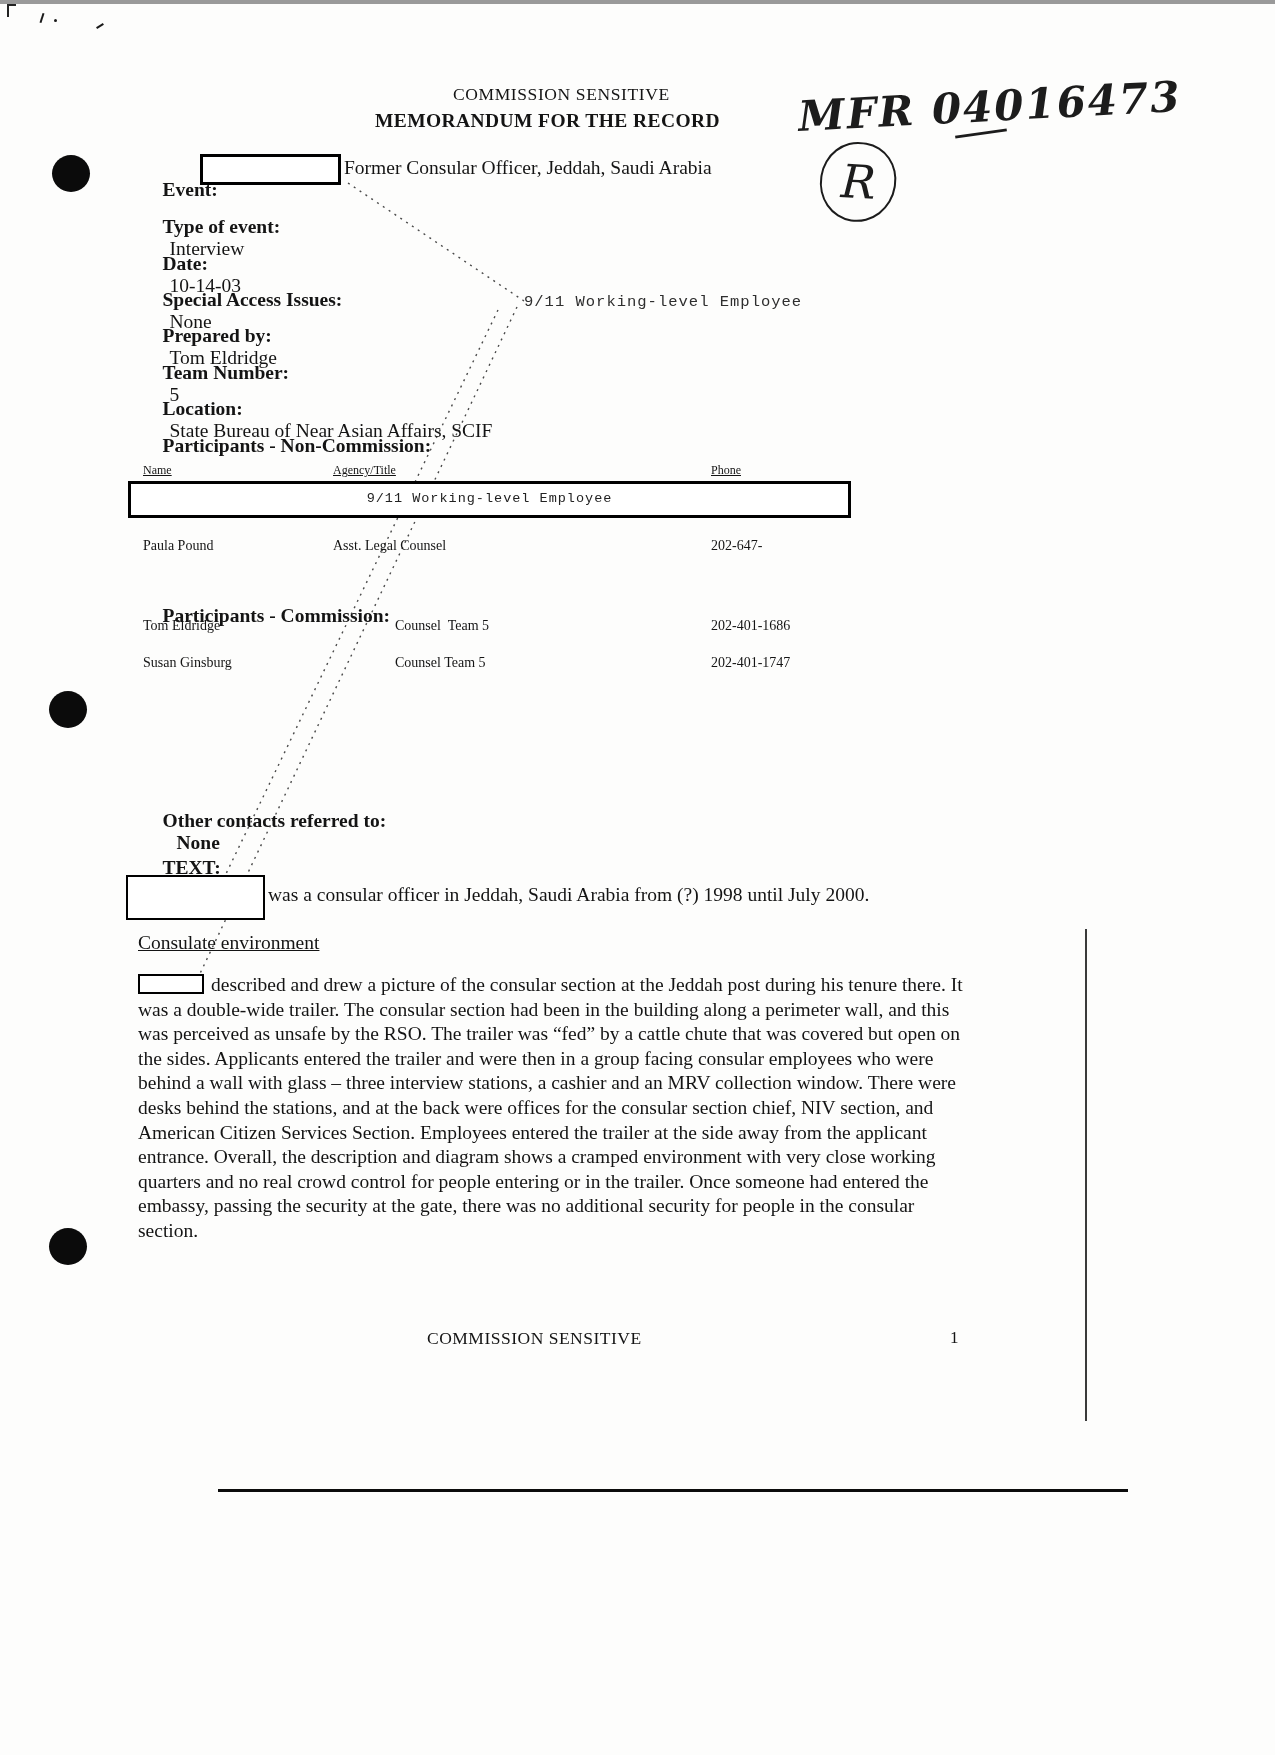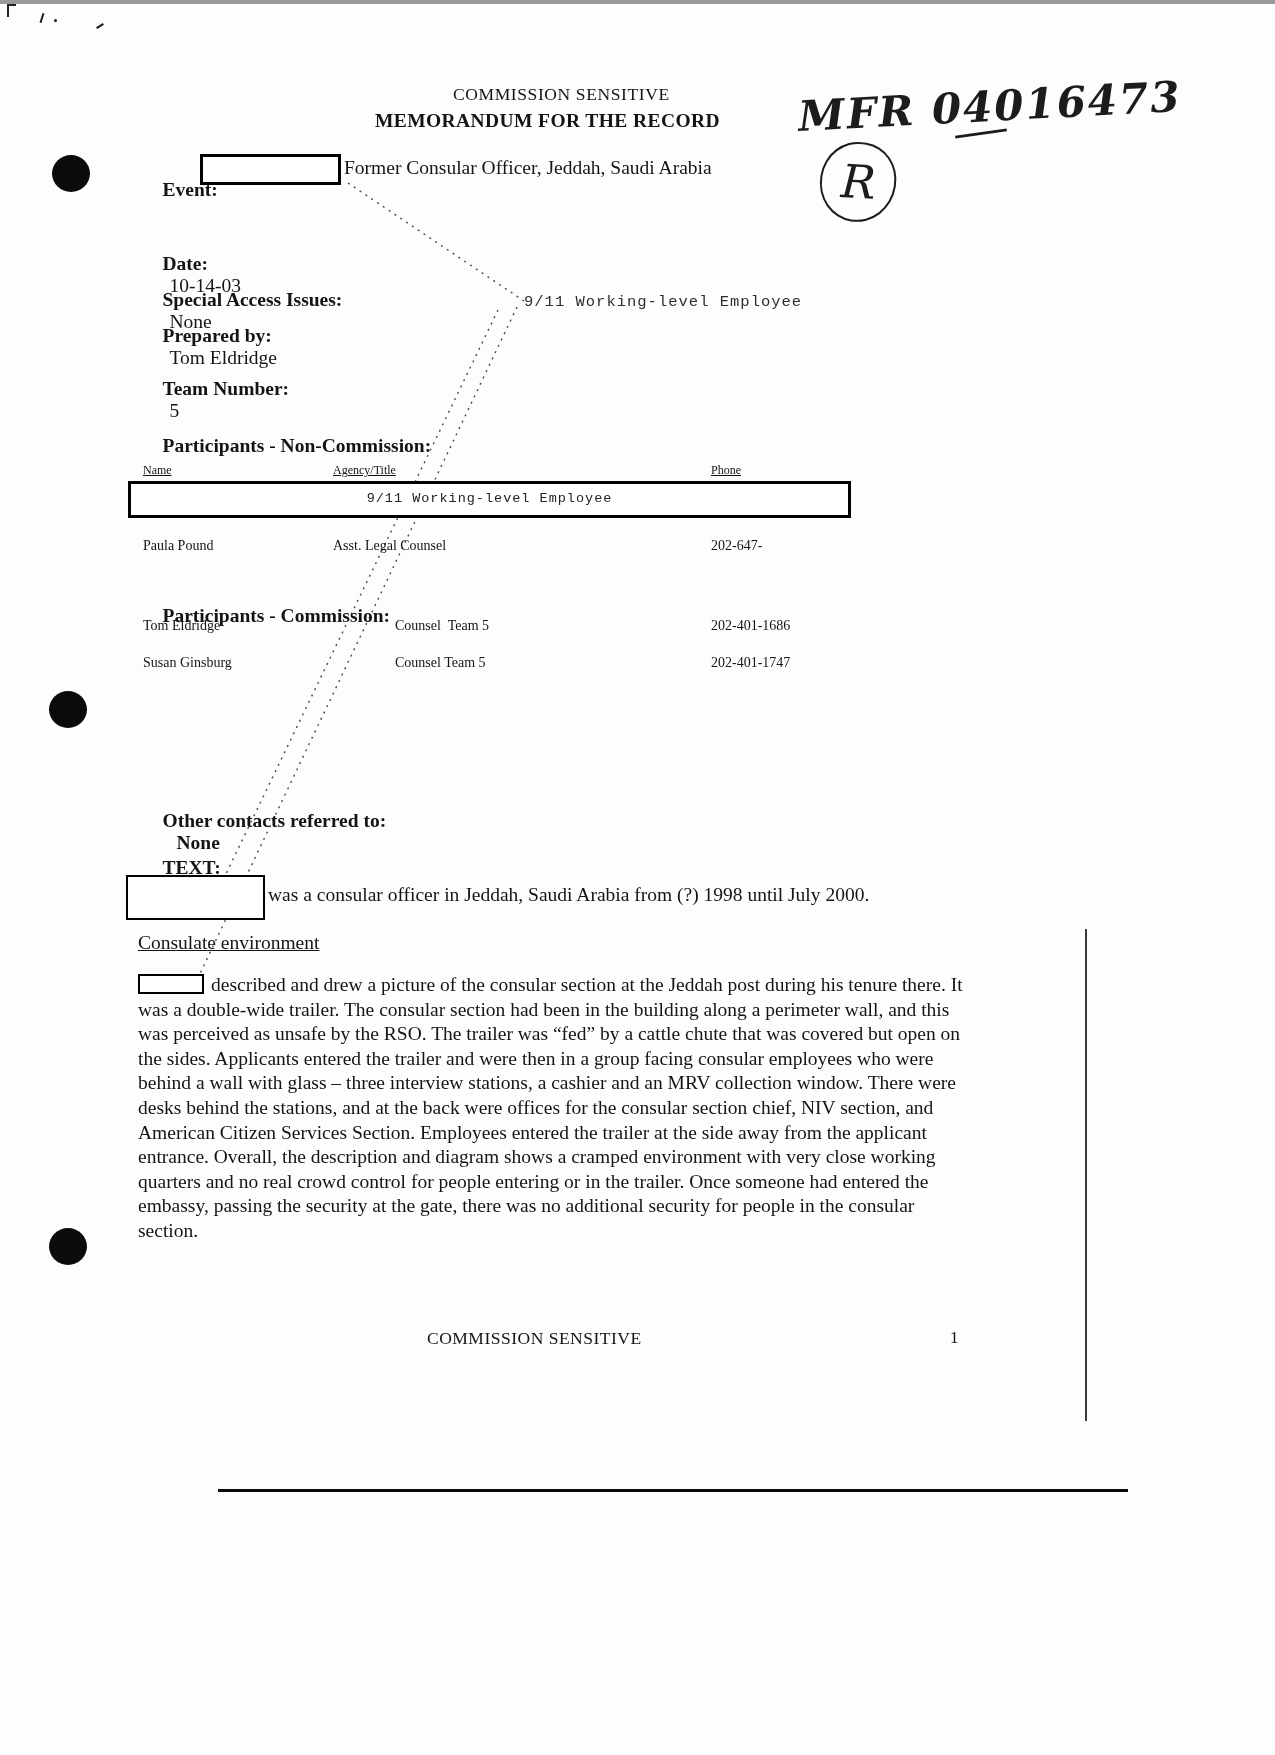--- a/index.html
+++ b/index.html
@@ -91,43 +91,51 @@
     <line x1="517" y1="303" x2="196" y2="978" stroke="#4a4a4a" stroke-width="1.4" stroke-dasharray="2,5"></line>
     <line x1="498" y1="306" x2="210" y2="903" stroke="#4a4a4a" stroke-width="1.4" stroke-dasharray="2,5"></line>
   </svg>
 
   <div class="field" style="top:153px;">
     <span class="label">Event:</span>
   </div>
   <div class="redaction" style="left:200px; top:150px; width:141px; height:31px;"></div>
   <div class="field" style="left:344px; top:153px;">Former Consular Officer, Jeddah, Saudi Arabia</div>
 
+  <div class="field" style="top:190px;">
+    <span class="label">Type of event:</span>
+    <span style="margin-left:7px;">Interview</span>
+  </div>
 
   <div class="field" style="top:227px;">
     <span class="label">Date:</span>
     <span style="margin-left:7px;">10-14-03</span>
   </div>
 
   <div class="field" style="top:263px;">
     <span class="label">Special Access Issues:</span>
     <span style="margin-left:7px;">None</span>
   </div>
 
   <div class="field" style="top:299px;">
     <span class="label">Prepared by:</span>
     <span style="margin-left:7px;">Tom Eldridge</span>
   </div>
 
   <div class="abs mono annot1">9/11 Working-level Employee</div>
 
-  <div class="field" style="top:352px;">
+  <div class="field" style="top:336px;">
     <span class="label">Team Number:</span>
     <span style="margin-left:7px;">5</span>
   </div>
 
+  <div class="field" style="top:372px;">
+    <span class="label">Location:</span>
+    <span style="margin-left:7px;">State Bureau of Near Asian Affairs, SCIF</span>
+  </div>
 
   <div class="field" style="top:409px;">
     <span class="label">Participants - Non-Commission:</span>
   </div>
 
   <div class="th" style="left:143px; top:459px;">Name</div>
   <div class="th" style="left:333px; top:459px;">Agency/Title</div>
   <div class="th" style="left:711px; top:459px;">Phone</div>
 
   <div class="redaction" style="left:128px; top:477px; width:723px; height:37px; border-width:3.5px;">

